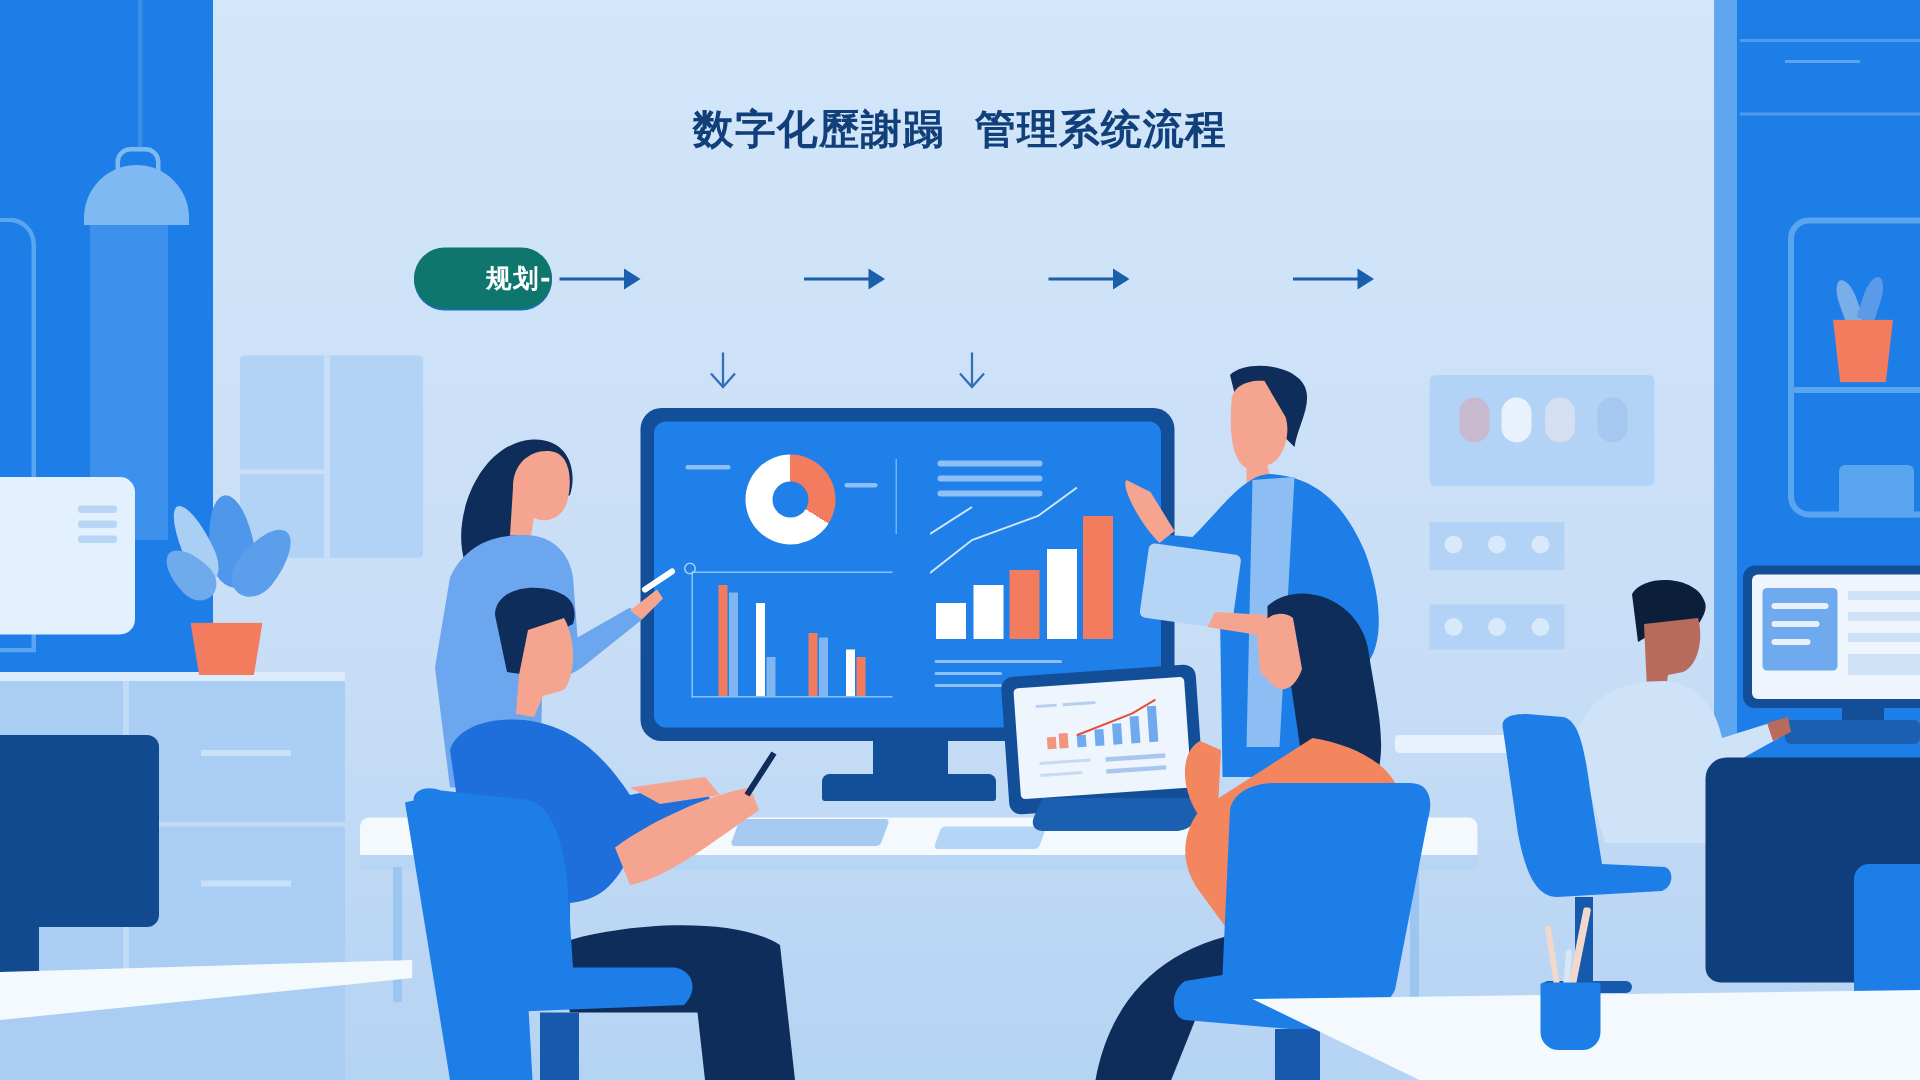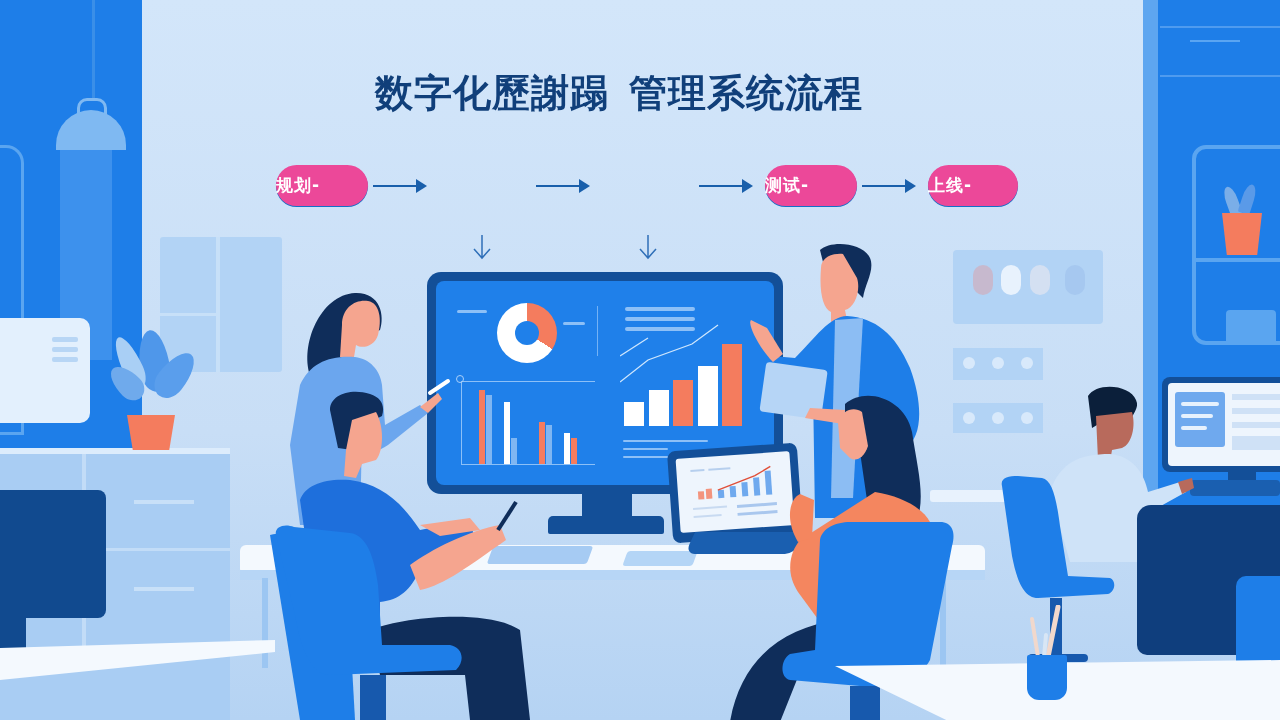--- a/index.html
+++ b/index.html
@@ -46,26 +46,26 @@
   .printer-l { left: 52px; top: 337px; width: 26px; height: 5px; background: #b8d6f5; border-radius: 2px; }
   .plant-pot { left: 127px; top: 415px; width: 48px; height: 35px; background: #f47c5e; clip-path: polygon(0 0,100% 0,88% 100%,12% 100%); }
   .leaf { position: absolute; border-radius: 50% 50% 50% 50% / 65% 65% 35% 35%; }
 
   .left-monitor { left: 0; top: 490px; width: 106px; height: 128px; background: #114a8f; border-radius: 0 8px 8px 0; }
   .left-monitor-stand { left: 0; top: 587px; width: 26px; height: 80px; background: #114a8f; }
   .desk-left { left: 0; top: 640px; width: 275px; height: 40px; background: #f4f9fe; clip-path: polygon(0 20%,100% 0,100% 30%,0 100%); }
   .floor { left: 0; top: 665px; width: 1280px; height: 55px; background: #1e7ee8; }
 
   
-  .title { left: 375px; top: 68px; width: 530px; height: 50px; font-size: 38px; font-weight: bold; color: #103f7a; letter-spacing: 1px; white-space: nowrap; }
+  .title { left: 375px; top: 68px; width: 530px; height: 50px; font-size: 27px; font-weight: bold; color: #103f7a; letter-spacing: 1px; white-space: nowrap; text-align: center; }
   .title .gap { display: inline-block; width: 20px; }
 
   
   .flow { left: 276px; top: 165px; width: 760px; height: 42px; }
-  .pill { position: absolute; top: 0; height: 41px; background: #ec4899; border-radius: 21px; color: #fff; font-weight: bold; font-size: 17px; display: flex; align-items: center; justify-content: flex-start; letter-spacing: 1px; box-shadow: 0 1px 0 #156fc7; }
+  .pill { position: absolute; top: 0; height: 41px; background: #0f766e; border-radius: 21px; color: #fff; font-weight: bold; font-size: 17px; display: flex; align-items: center; justify-content: flex-end; letter-spacing: 1px; box-shadow: 0 1px 0 #156fc7; }
   .arrow { position: absolute; top: 20px; height: 2px; background: #195fab; }
   .arrow::after { content: ""; position: absolute; right: -2px; top: -6px; border-left: 11px solid #195fab; border-top: 7px solid transparent; border-bottom: 7px solid transparent; }
   .down-arrow { position: absolute; width: 20px; height: 26px; }
 
   
   .monitor { left: 427px; top: 272px; width: 356px; height: 222px; background: #134f98; border-radius: 14px; }
   .screen { left: 436px; top: 281px; width: 338px; height: 204px; background: #1f80ea; border-radius: 8px; }
   .mon-neck { left: 582px; top: 494px; width: 50px; height: 26px; background: #134f98; }
   .mon-base { left: 548px; top: 516px; width: 116px; height: 18px; background: #134f98; border-radius: 5px 5px 2px 2px; }
   .donut { left: 497px; top: 303px; width: 60px; height: 60px; border-radius: 50%; background: conic-gradient(#f47c5e 0 34%, #ffffff 34% 100%); }
@@ -166,27 +166,21 @@
   <span>数字化歷謝蹋</span><span class="gap"></span><span>管理系统流程</span>
 </div>
 
 <div class="abs flow">
   <div class="pill" style="left:0;width:92px">
       <span>规划-</span>
     </div>
   <div class="arrow" style="left:97px;width:52px"></div>
   <div class="arrow" style="left:260px;width:52px"></div>
   <div class="arrow" style="left:423px;width:52px"></div>
-  <div class="pill" style="left:489px;width:92px">
-      <span>测试-</span>
-    </div>
   <div class="arrow" style="left:586px;width:52px"></div>
-  <div class="pill" style="left:652px;width:90px">
-      <span>上线-</span>
-    </div>
 </div>
 
 <svg class="abs down-arrow" style="left:472px;top:234px" viewBox="0 0 20 26">
   <path d="M10 1 V24 M2 15 L10 24 L18 15" stroke="#2f6fb8" stroke-width="1.5" fill="none"></path>
 </svg>
 <svg class="abs down-arrow" style="left:638px;top:234px" viewBox="0 0 20 26">
   <path d="M10 1 V24 M2 15 L10 24 L18 15" stroke="#2f6fb8" stroke-width="1.5" fill="none"></path>
 </svg>
 
 <div class="abs monitor"></div>

